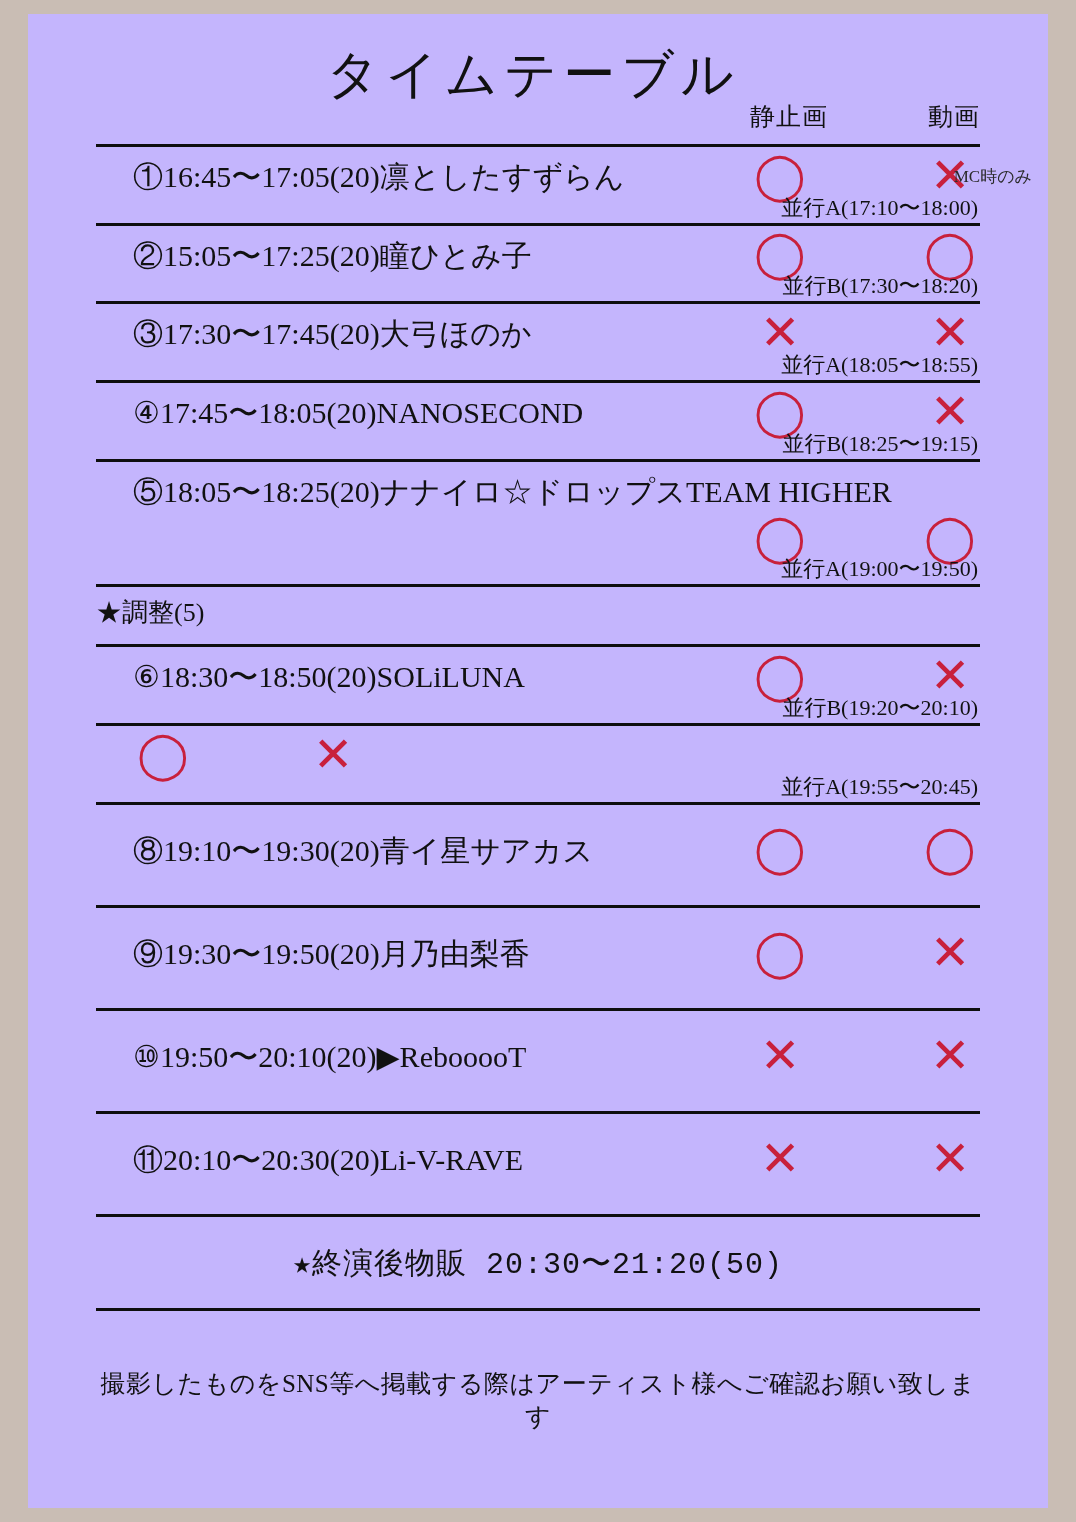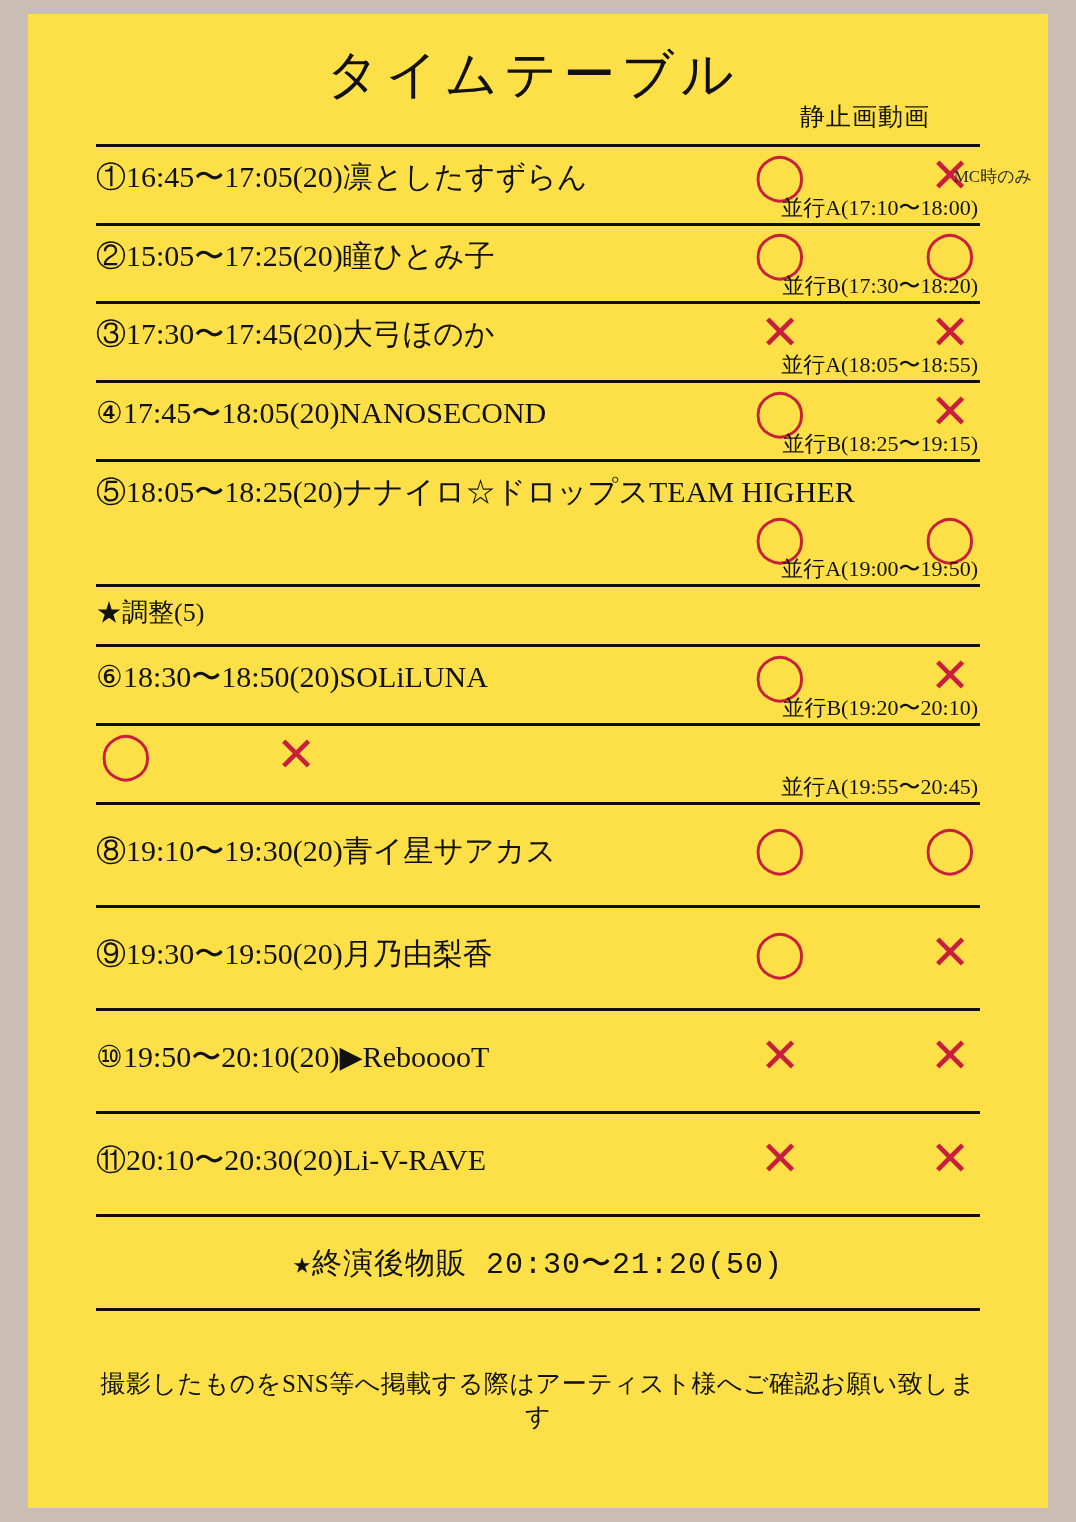--- a/index.html
+++ b/index.html
@@ -12,21 +12,21 @@
     background: #c9bdb4;
     font-family: "Liberation Serif", serif;
     overflow: hidden;
   }
   .page {
     position: absolute;
     left: 28px;
     top: 14px;
     width: 1020px;
     height: 1494px;
-    background: #fde047;
+    background: #c4b5fd;
   }
   .inner {
     position: relative;
     width: 100%;
     height: 100%;
     padding: 0 68px;
   }
 
   
   .title {
@@ -41,41 +41,42 @@
     white-space: nowrap;
   }
 
   
   .col-heads {
     position: absolute;
     right: 68px;
     top: 86px;
     width: 230px;
     display: flex;
-    justify-content: center;
+    justify-content: space-between;
     font-size: 25px;
     color: #111;
     letter-spacing: 1px;
   }
   .col-heads span { display: block; }
 
   .rows {
     position: relative;
     margin-top: 34px;
   }
 
   .rule {
     height: 3px;
     background: #0e0e0e;
     width: 100%;
   }
 
   .row {
     position: relative;
     min-height: 74px;
+    margin-left: 37px;
   }
   .row-main {
     display: flex;
     align-items: flex-start;
   }
   .slot-text {
     font-size: 30px;
     line-height: 1.35;
     padding-top: 10px;
     color: #111;

